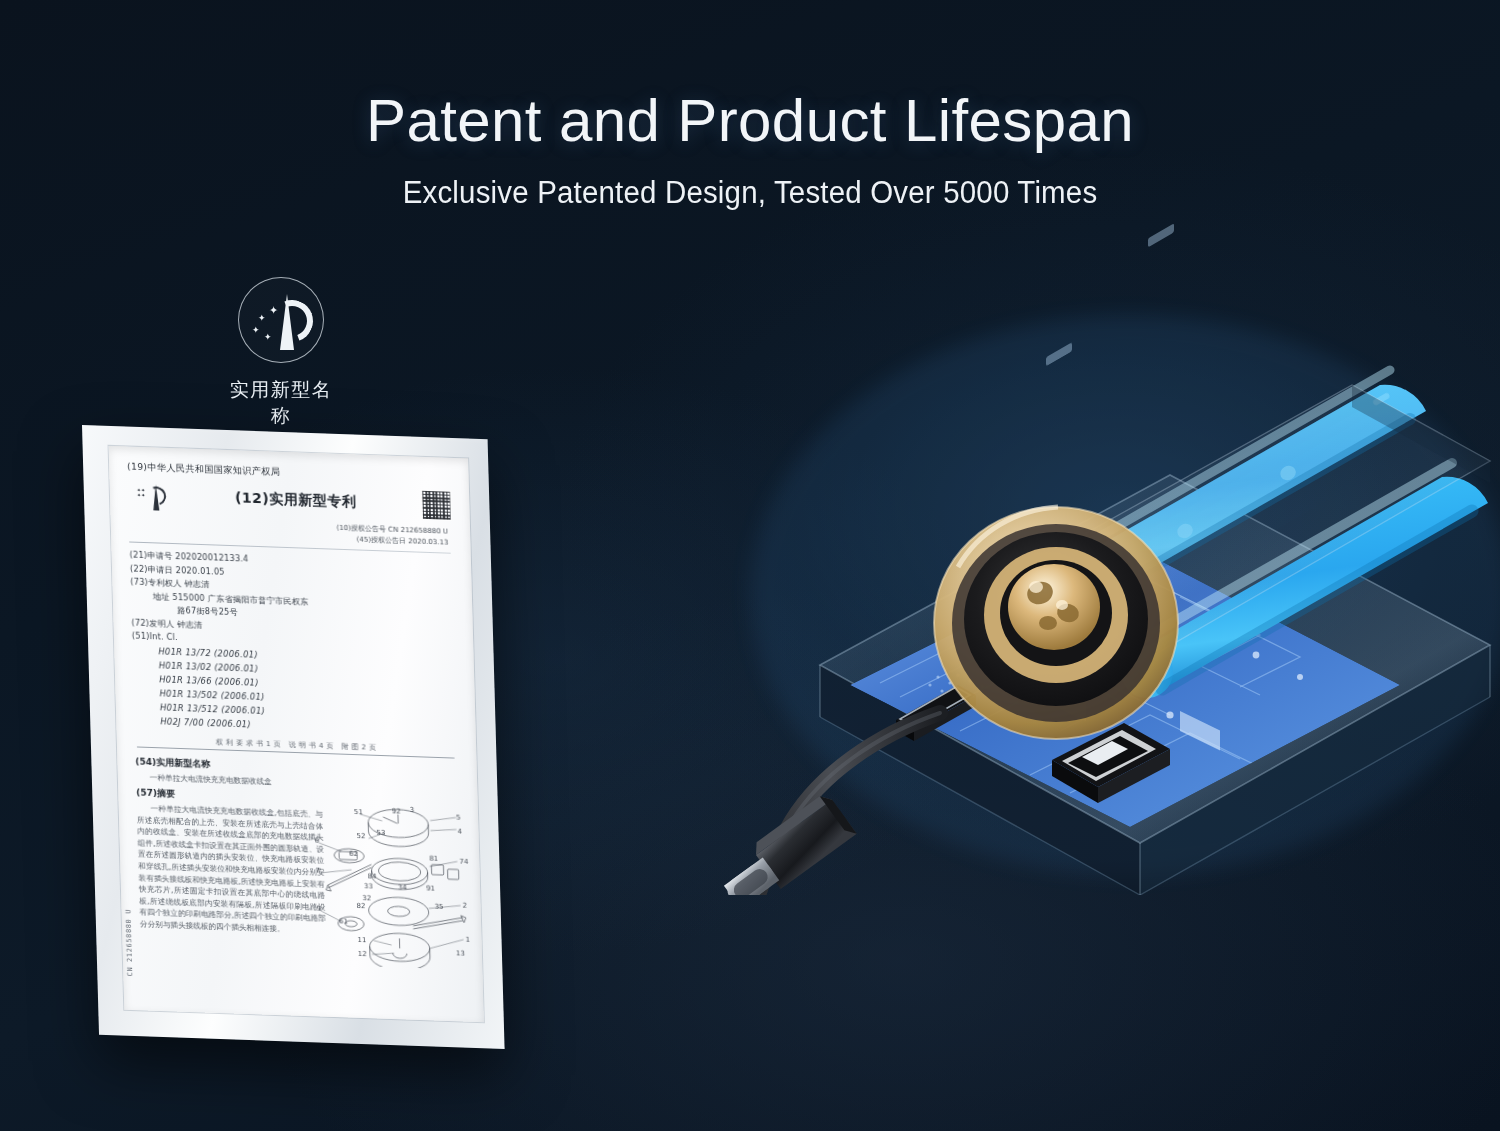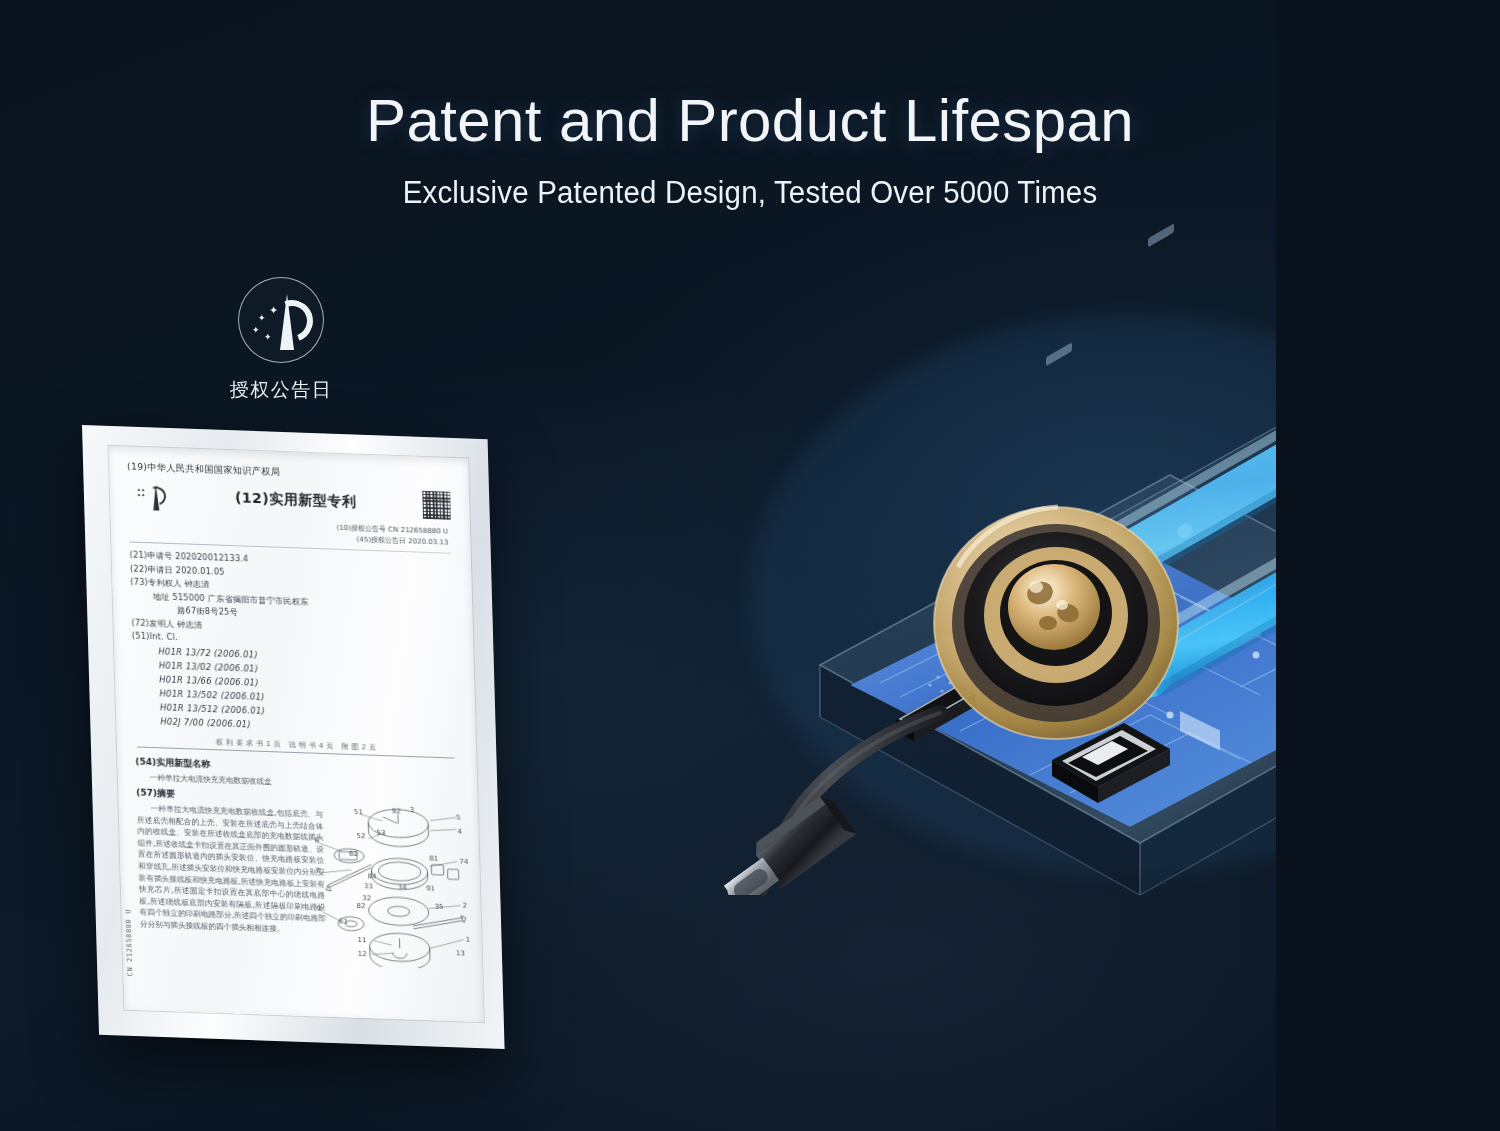--- a/index.html
+++ b/index.html
@@ -5,21 +5,21 @@
   * { margin:0; padding:0; box-sizing:border-box; }
   html,body { width:1500px; height:1131px; overflow:hidden; }
   body{
     font-family:"Liberation Sans", sans-serif;
     background:#09121c;
     position:relative;
   }
 
   
   #stage{
-    position:absolute; inset:0; width:1276px; height:1131px;
+    position:absolute; inset:0; width:1500px; height:1131px;
     background:
       radial-gradient(ellipse 780px 520px at 1120px 520px, rgba(32,62,92,.55) 0%, rgba(20,40,62,.22) 42%, rgba(9,18,28,0) 72%),
       radial-gradient(ellipse 620px 420px at 560px 660px, rgba(28,52,78,.38) 0%, rgba(9,18,28,0) 70%),
       radial-gradient(ellipse 900px 520px at 900px 960px, rgba(34,52,74,.40) 0%, rgba(9,18,28,0) 72%),
       linear-gradient(160deg,#0a131e 0%,#0b1724 38%,#0d1a28 62%,#091320 100%);
     overflow:hidden;
   }
 
   
   #header{ position:absolute; top:0; left:0; width:1500px; text-align:center; }
@@ -194,21 +194,21 @@
     <div class="badge-ring">
       <div class="badge-swoosh"></div>
       <div class="badge-tower"></div>
       <div class="badge-stars">
         <span class="st st1">✦</span>
         <span class="st st2">✦</span>
         <span class="st st3">✦</span>
         <span class="st st4">✦</span>
       </div>
     </div>
-    <div id="badge-label">授权公告日</div>
+    <div id="badge-label">实用新型名称</div>
   </div>
 
   <div id="cert">
     <div id="cert-frame"></div>
     <div id="cert-inner">
       <div class="paper">
 
         <div class="p-row1">(19)中华人民共和国国家知识产权局</div>
 
         <div class="p-mid">

